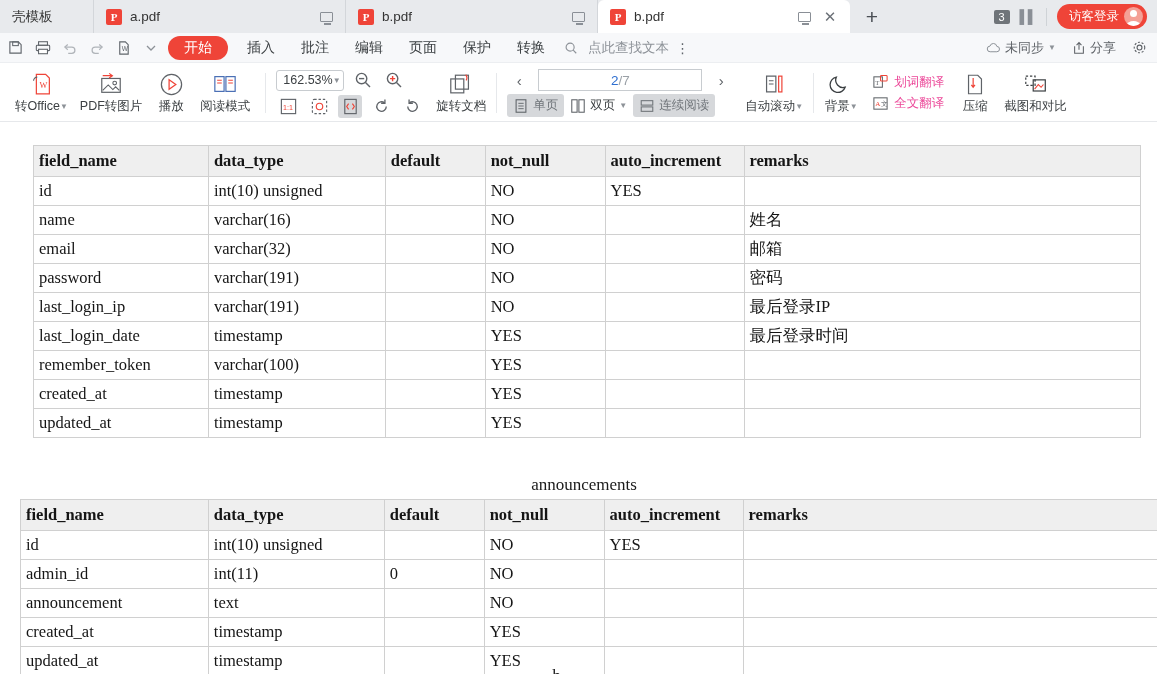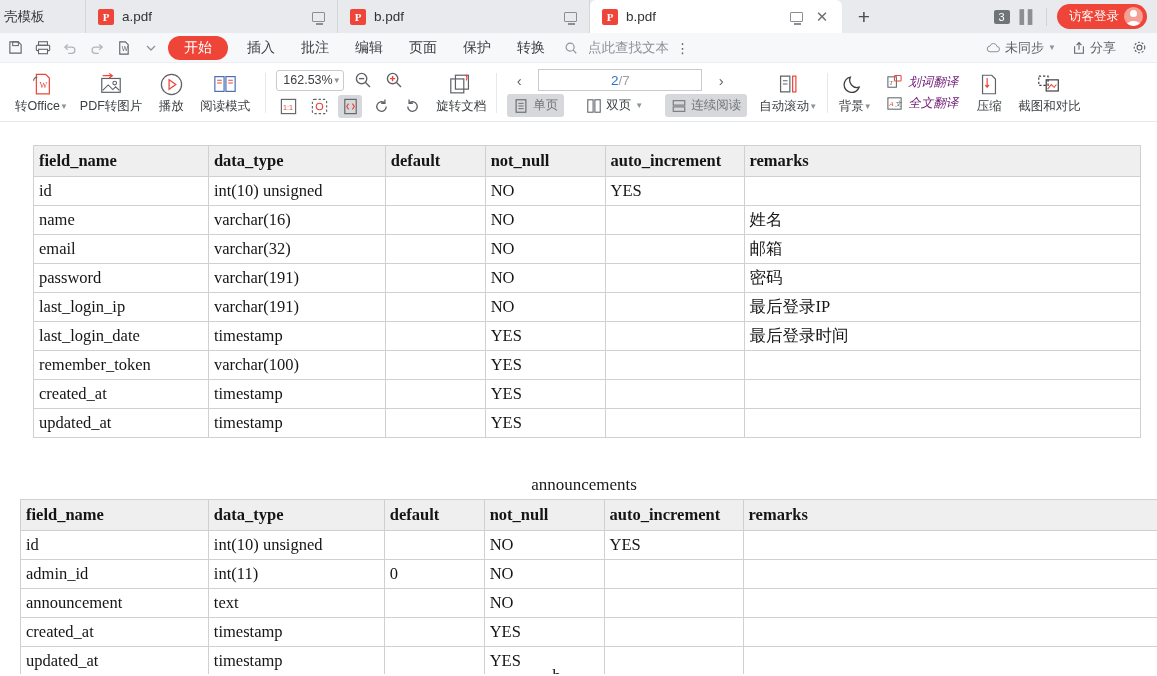--- a/index.html
+++ b/index.html
@@ -11,21 +11,21 @@
     -webkit-font-smoothing: antialiased;
   }
 
   
   .tabbar {
     position: relative;
     height: 33px;
     background: #e8eaed;
     display: flex;
     align-items: center;
-    padding-left: 4px;
+    padding-left: 12px;
   }
   .tab {
     position: relative;
     height: 33px;
     display: flex;
     align-items: center;
     gap: 8px;
     padding: 0 10px 0 12px;
     font-size: 13px;
     color: #333;
@@ -193,21 +193,21 @@
   .page-field .tot { color: #9aa0a6; }
   .arrowbtn { width: 24px; height: 22px; display:flex; align-items:center; justify-content:center; color:#5f6368; font-size: 15px; }
   .mode-btn {
     display: flex; align-items: center; gap: 4px;
     height: 23px; padding: 0 6px; border-radius: 3px;
     font-size: 12.5px; color: #3c4043;
   }
   .mode-btn.on { background: #d6d8db; color: #6f7479; }
 
   .toolcol2 { display: flex; flex-direction: column; gap: 2px; justify-content: center; height: 100%; padding: 0 4px; }
-  .trow { display: flex; align-items: center; gap: 5px; font-size: 12.5px; color: #701a75; padding: 1px 4px; font-style: italic; }
+  .trow { display: flex; align-items: center; gap: 5px; font-size: 12.5px; color: #ec4899; padding: 1px 4px; }
 
   
   .docarea {
     position: relative;
     height: 552px;
     background: #ffffff;
     overflow: hidden;
   }
   .tbl-title {
     text-align: center;
@@ -508,21 +508,21 @@
   <div class="pagecol">
     <div class="zoomrow">
       <span class="arrowbtn">‹</span>
       <span class="page-field">
         <span>2</span>
         <span class="sl">/</span>
         <span class="tot">7</span>
       </span>
       <span class="arrowbtn">›</span>
     </div>
-    <div class="zoomrow" style="gap:16px">
+    <div class="zoomrow" style="gap:0">
       <span class="mode-btn on">
         <svg width="16" height="16" viewBox="0 0 18 18">
             <rect x="3.5" y="2" width="11" height="14" fill="none" stroke="#5f6368" stroke-width="1.2"></rect>
             <path d="M6 6h6M6 9h6M6 12h6" stroke="#5f6368" stroke-width="1"></path>
           </svg>
         <span>单页</span>
       </span>
       <span class="mode-btn">
         <svg width="16" height="16" viewBox="0 0 18 18">
             <rect x="2" y="2" width="6" height="14" fill="none" stroke="#5f6368" stroke-width="1.2"></rect>

